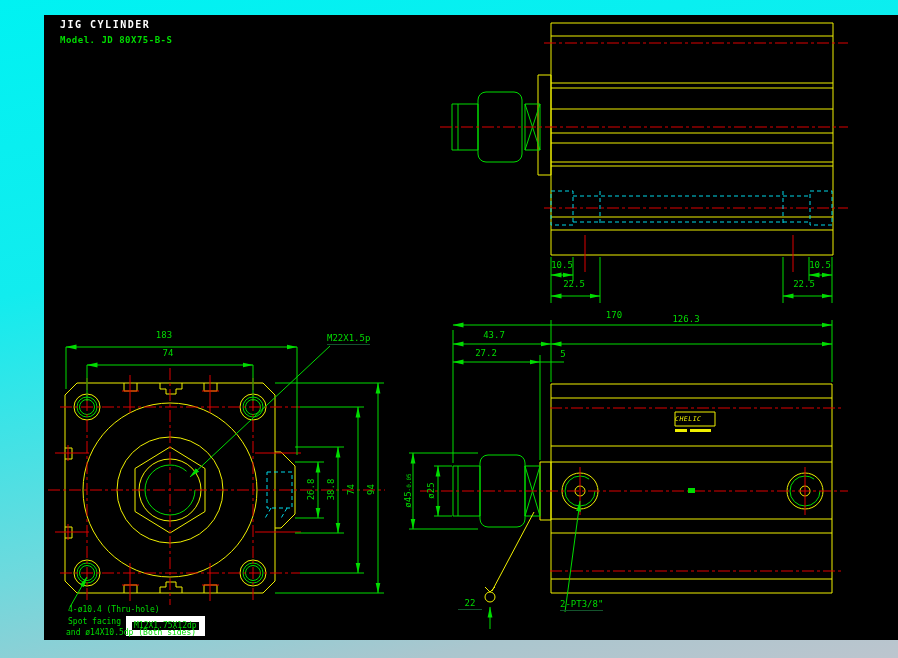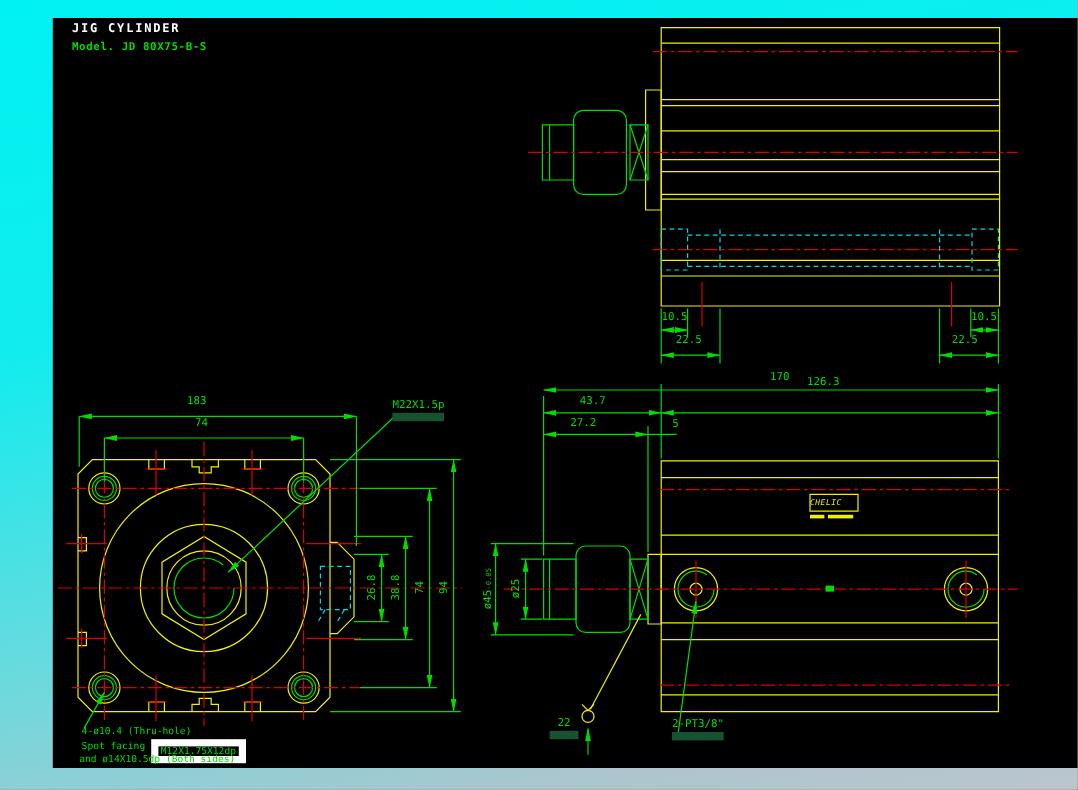--- a/index.html
+++ b/index.html
@@ -16,21 +16,21 @@
   svg *{vector-effect:non-scaling-stroke;}
   .ly{stroke:#f0f000;fill:none;stroke-width:1;}
   .lg{stroke:#00dc00;fill:none;stroke-width:1;}
   .lr{stroke:#dc0000;fill:none;stroke-width:1;}
   .lc{stroke:#00d8e8;fill:none;stroke-width:1;}
   .cl{stroke-dasharray:12 3 3 3;}
   .dash{stroke-dasharray:4 3;}
   .lbl{position:absolute;white-space:nowrap;line-height:1.1;}
   .dim{position:absolute;font-size:9px;color:#00dc00;text-align:center;white-space:nowrap;line-height:1;}
   .rot{transform:rotate(-90deg);transform-origin:center;}
-  .ul{border-bottom:7px solid #14532d;padding-bottom:1px;}
+  .ul{border-bottom:1px solid #14532d;padding-bottom:1px;}
   .note{font-size:8px;}
   .boxed{border:6px solid #ffffff;padding:0 2px;}
   .tol{font-size:6px;}
   #title1{left:16px;top:4px;color:#fff;font-size:10px;font-weight:bold;letter-spacing:1.5px;}
   #title2{left:16px;top:21px;color:#00dc00;font-size:9px;font-weight:bold;letter-spacing:0.5px;}
   #chelic{left:631px;top:398px;width:40px;height:12px;color:#f0f000;font-size:6.5px;font-style:italic;text-align:left;line-height:12px;letter-spacing:0.5px;}
 </style>
 </head>
 <body>
 
@@ -180,21 +180,21 @@
   <div class="dim ul" style="left:283px;top:319px;">M22X1.5p</div>
   <div class="dim rot" style="left:250px;top:470px;width:34px;">26.8</div>
   <div class="dim rot" style="left:270px;top:470px;width:34px;">38.8</div>
   <div class="dim rot" style="left:290px;top:470px;width:34px;">74</div>
   <div class="dim rot" style="left:310px;top:470px;width:34px;">94</div>
   <div class="dim note" style="left:24px;top:591px;text-align:right;">4-ø10.4 (Thru-hole)</div>
   <div class="dim note" style="left:24px;top:603px;text-align:right;">Spot facing</div>
   <div class="dim note boxed" style="left:82px;top:601px;text-align:left;">M12X1.75X12dp</div>
   <div class="dim note" style="left:22px;top:614px;text-align:left;">and ø14X10.5dp (Both sides)</div>
 
-  <div class="dim" style="left:570px;top:296px;width:44px;text-align:right;">170</div>
+  <div class="dim" style="left:548px;top:296px;width:44px;">170</div>
   <div class="dim" style="left:428px;top:316px;width:44px;">43.7</div>
   <div class="dim" style="left:615px;top:300px;width:54px;">126.3</div>
   <div class="dim" style="left:420px;top:334px;width:44px;">27.2</div>
   <div class="dim" style="left:512px;top:335px;width:14px;">5</div>
   <div class="dim rot" style="left:341px;top:471px;width:46px;"><span>ø45</span><span class="tol">-0.05</span></div>
   <div class="dim rot" style="left:374px;top:471px;width:26px;">ø25</div>
   <div class="dim ul" style="left:414px;top:584px;width:24px;">22</div>
   <div class="dim ul" style="left:516px;top:585px;">2-PT3/8"</div>
   <div class="lbl" id="chelic">CHELIC</div>
 

